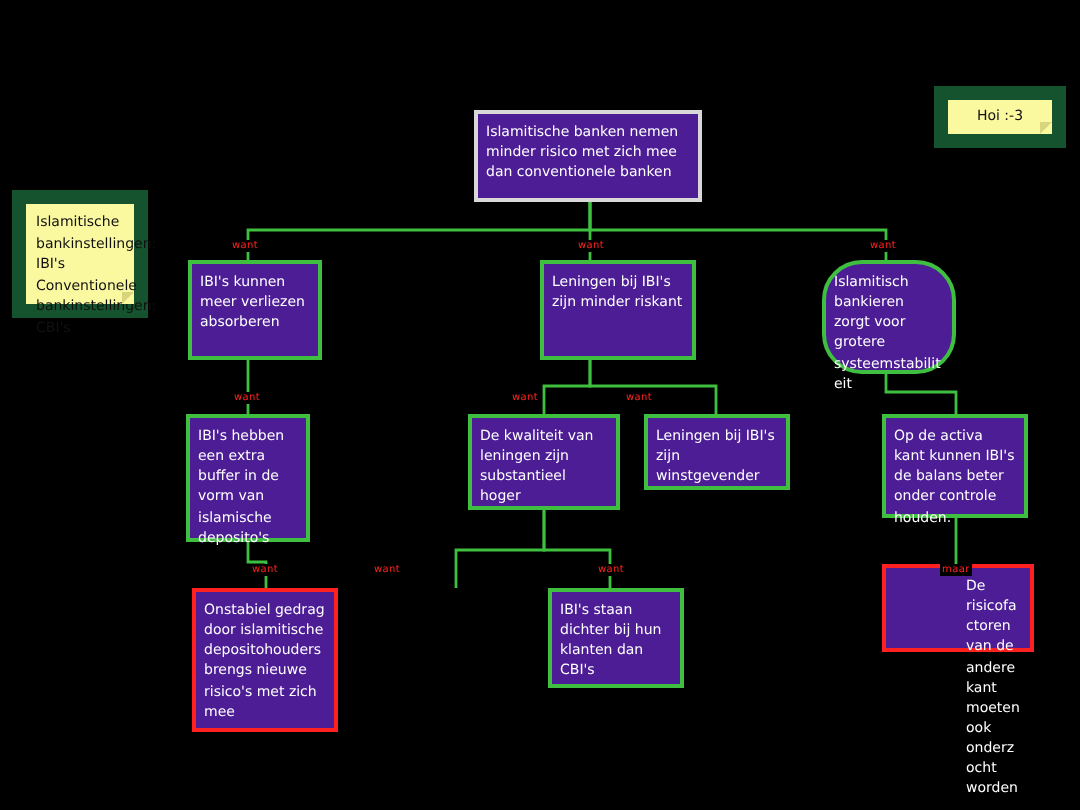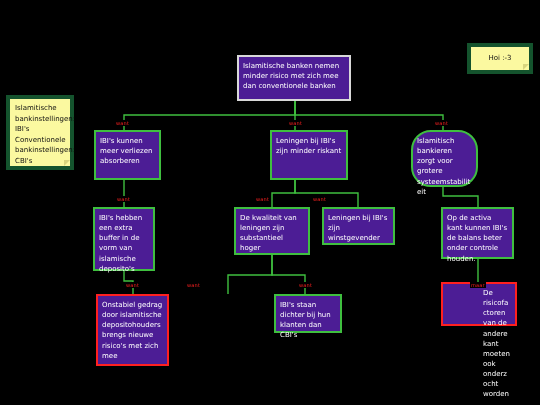--- a/index.html
+++ b/index.html
@@ -31,21 +31,21 @@
   .node.red {
     border-color: #ff2020;
   }
   .node.root {
     border-color: #d8d8d8;
   }
   .note {
     position: absolute;
     box-sizing: border-box;
     background: #fbf9a0;
-    border: 4px solid #14532d;
+    border: 7px solid #14532d;
     color: #111111;
     font-size: 7px;
     line-height: 1.5;
     padding: 4px 5px;
     z-index: 4;
   }
   .note-legend {
     background: #fbf9a0;
   }
   .note-corner {
@@ -133,42 +133,42 @@
 
   <div class="node" style="left:441px; top:207px; width:73px; height:52px;">
     <span>Op de activa kant kunnen IBI's de balans beter onder controle houden.</span>
   </div>
 
   <div class="node red" style="left:96px; top:294px; width:73px; height:72px;">
     <span>Onstabiel gedrag door islamitische depositohouders brengs nieuwe risico's met zich mee</span>
   </div>
 
 
-  <div class="node" style="left:274px; top:294px; width:68px; height:39px;">
+  <div class="node" style="left:274px; top:294px; width:68px; height:50px;">
     <span>IBI's staan dichter bij hun klanten dan CBI's</span>
   </div>
 
   <div class="node red" style="left:441px; top:282px; width:76px; height:44px;padding-left:40px;">
     <span>De risicofactoren van de andere kant moeten ook onderzocht worden</span>
   </div>
 
   <div class="edge-label" style="left:115px; top:120px;">want</div>
   <div class="edge-label" style="left:288px; top:120px;">want</div>
   <div class="edge-label" style="left:434px; top:120px;">want</div>
 
   <div class="edge-label" style="left:116px; top:196px;">want</div>
   <div class="edge-label" style="left:255px; top:196px;">want</div>
   <div class="edge-label" style="left:312px; top:196px;">want</div>
 
   <div class="edge-label" style="left:125px; top:282px;">want</div>
   <div class="edge-label" style="left:186px; top:282px;">want</div>
   <div class="edge-label" style="left:298px; top:282px;">want</div>
   <div class="edge-label" style="left:470px; top:282px;">maar</div>
 
-  <div class="note note-legend" style="left:6px; top:95px; width:68px; height:75px;">
+  <div class="note note-legend" style="left:6px; top:95px; width:68px; height:64px;">
     <span class="legend-line">Islamitische</span>
     <span class="legend-line">bankinstellingen:</span>
     <span class="legend-line">IBI's</span>
     <span class="legend-line">Conventionele</span>
     <span class="legend-line">bankinstellingen:</span>
     <span class="legend-line">CBI's</span>
     <span class="note-corner"></span>
   </div>
 
   <div class="note" style="left:467px; top:43px; width:66px; height:31px; display:flex; align-items:center; justify-content:center;">

